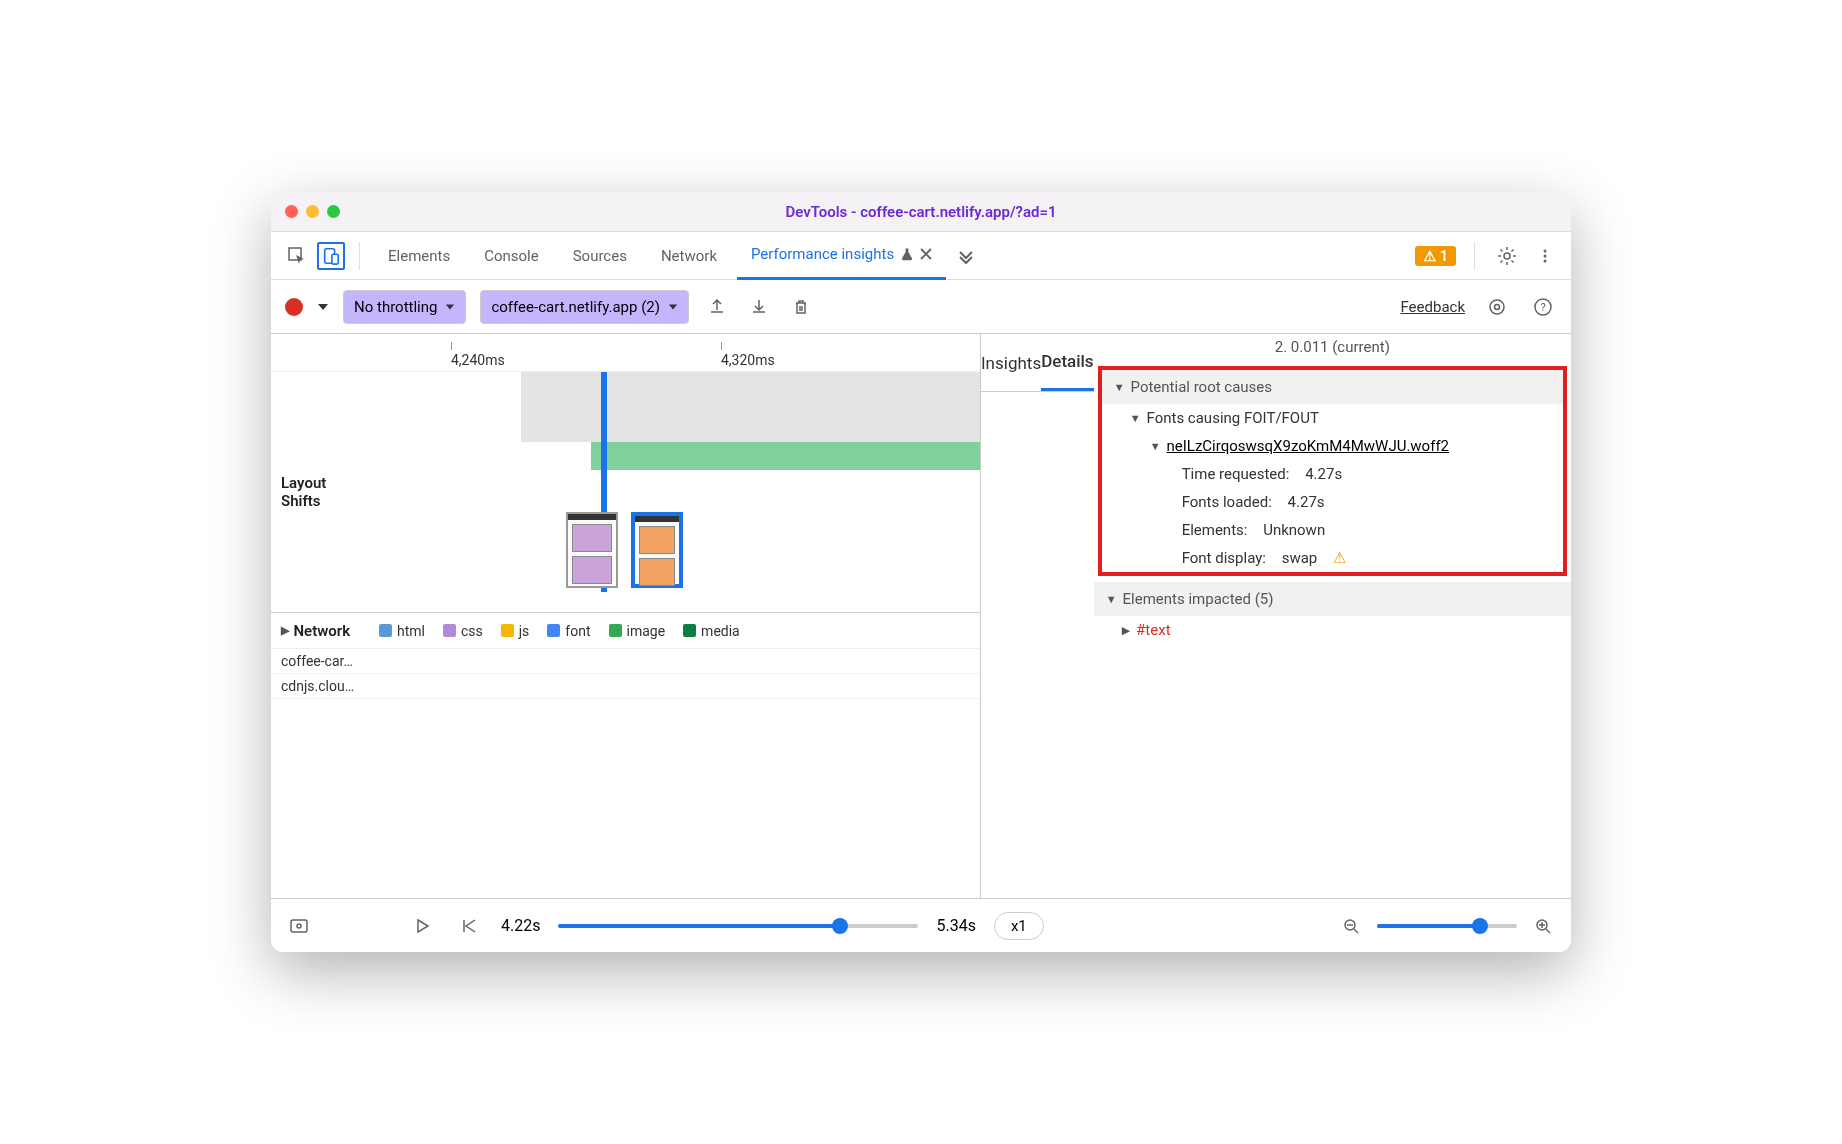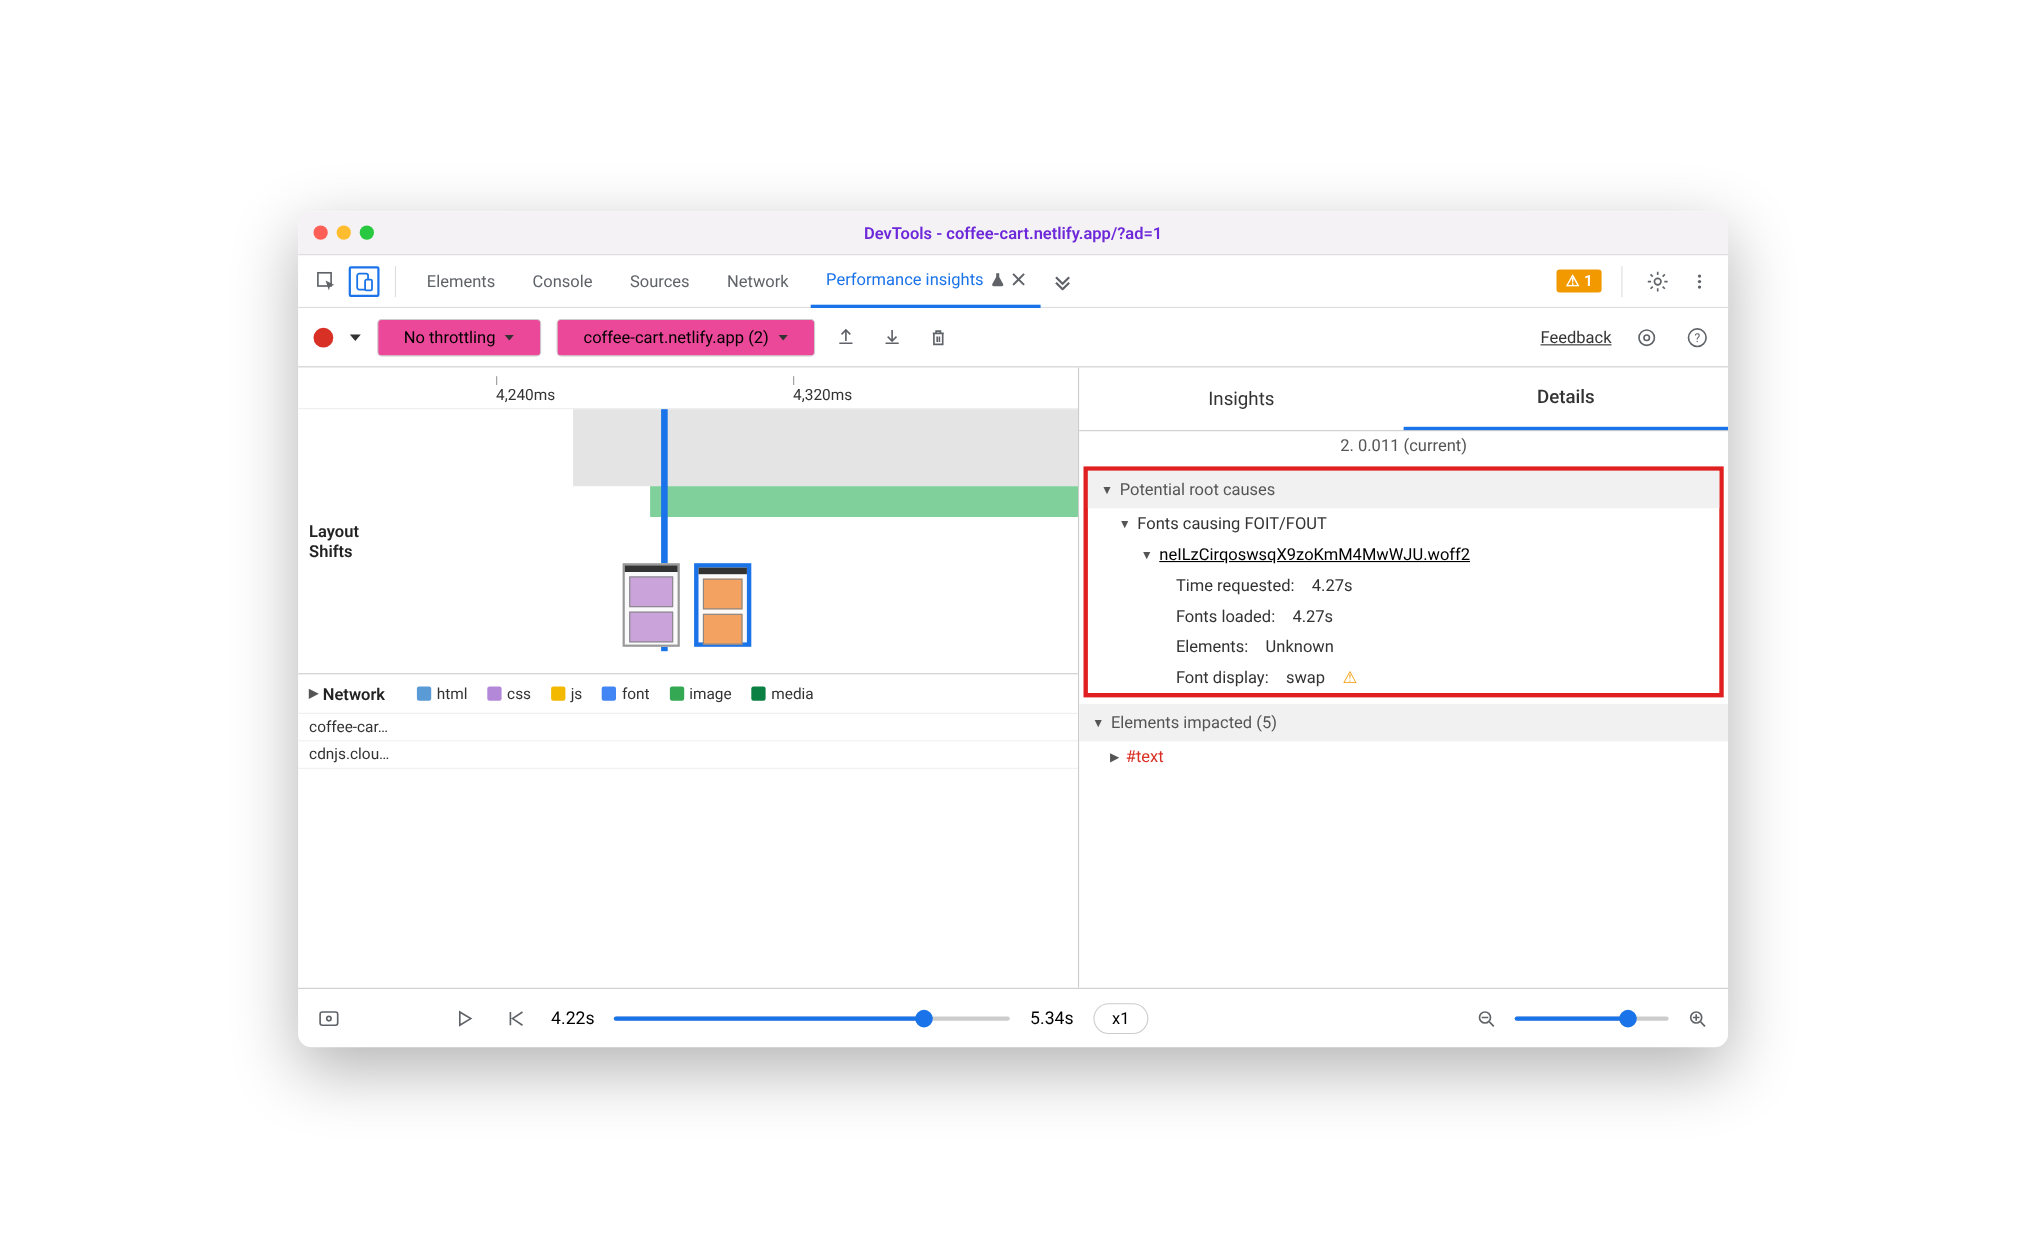--- a/index.html
+++ b/index.html
@@ -14,21 +14,21 @@
 .tb-icon { width: 28px; height: 28px; display: flex; align-items: center; justify-content: center; color: #5f6368; }
 .tb-icon.active { border: 2px solid #1a73e8; color: #1a73e8; border-radius: 2px; }
 .tb-sep { width: 1px; height: 28px; background: #ddd; margin: 0 8px; }
 .tab { padding: 0 14px; height: 48px; display: flex; align-items: center; font-size: 15px; color: #5f6368; cursor: pointer; gap: 6px; }
 .tab.active { color: #1a73e8; border-bottom: 3px solid #1a73e8; }
 .tabbar-right { margin-left: auto; display: flex; align-items: center; gap: 10px; }
 .badge-warn { background: #f29900; color: #fff; padding: 2px 8px; border-radius: 3px; font-size: 14px; font-weight: 600; display: flex; align-items: center; gap: 4px; }
 .icon-btn { width: 28px; height: 28px; display: flex; align-items: center; justify-content: center; color: #5f6368; cursor: pointer; }
 .toolbar { height: 54px; border-bottom: 1px solid #ccc; display: flex; align-items: center; padding: 0 14px; gap: 14px; }
 .record-dot { width: 18px; height: 18px; background: #d93025; border-radius: 50%; }
-.dd { height: 34px; border: 1px solid #ccc; border-radius: 4px; padding: 0 23px; display: flex; align-items: center; font-size: 15px; gap: 8px; cursor: pointer; background: #ec4899; }
+.dd { height: 34px; border: 1px solid #ccc; border-radius: 4px; padding: 0 10px; display: flex; align-items: center; font-size: 15px; gap: 8px; cursor: pointer; background: #c4b5fd; }
 .toolbar-right { margin-left: auto; display: flex; align-items: center; gap: 18px; }
 .feedback-link { text-decoration: underline; color: #333; font-size: 15px; }
 .main { flex: 1; display: flex; overflow: hidden; }
 .left-panel { flex: 1; display: flex; flex-direction: column; border-right: 1px solid #ccc; overflow: hidden; }
 .time-ruler { height: 38px; display: flex; align-items: center; font-size: 14px; color: #333; position: relative; border-bottom: 1px solid #eee; }
 .tick { position: absolute; top: 8px; }
 .tick .line { width: 1px; height: 8px; background: #999; margin-bottom: 2px; }
 .ls-row { display: flex; border-bottom: 1px solid #ccc; }
 .ls-label { width: 100px; padding: 12px 10px; font-size: 15px; font-weight: 600; color: #222; display: flex; align-items: center; }
 .ls-track { flex: 1; position: relative; height: 240px; }
@@ -39,21 +39,21 @@
 .screenshot-thumb.sel { border: 4px solid #1a73e8; }
 .screenshot-thumb .bar { height: 6px; background: #333; }
 .screenshot-thumb .box { margin: 4px; height: 28px; background: #c9a3d9; border: 1px solid #888; }
 .screenshot-thumb.sel .box { background: #f4a261; }
 .net-row { display: flex; height: 36px; align-items: center; border-bottom: 1px solid #eee; }
 .net-label { width: 108px; padding: 0 10px; font-size: 15px; font-weight: 600; color: #222; display: flex; align-items: center; gap: 4px; }
 .legend { flex: 1; display: flex; gap: 18px; align-items: center; font-size: 14px; color: #333; }
 .lg { display: flex; align-items: center; gap: 5px; }
 .lg-sw { width: 13px; height: 13px; border-radius: 2px; }
 .net-item { padding: 4px 10px; font-size: 14px; color: #333; border-bottom: 1px solid #f0f0f0; }
-.right-panel { width: 590px; display: flex; flex-direction: column; overflow: hidden; }
+.right-panel { width: 590px; display: flex; flex-direction: row; overflow: hidden; }
 .rp-tabs { height: 58px; display: flex; border-bottom: 1px solid #ccc; }
 .rp-tab { flex: 1; display: flex; align-items: center; justify-content: center; font-size: 17px; color: #333; cursor: pointer; }
 .rp-tab.active { border-bottom: 3px solid #1a73e8; font-weight: 500; }
 .rp-body { flex: 1; overflow: auto; font-size: 15px; }
 .rp-prev { text-align: center; color: #555; padding: 4px 0; }
 .highlight-box { border: 4px solid #e02020; margin: 6px 4px; }
 .section-header { background: #f1f1f1; padding: 8px 12px; color: #555; display: flex; align-items: center; gap: 6px; }
 .tree-row { padding: 5px 12px; display: flex; align-items: center; gap: 6px; color: #333; }
 .tree-row.l1 { padding-left: 28px; }
 .tree-row.l2 { padding-left: 48px; }

